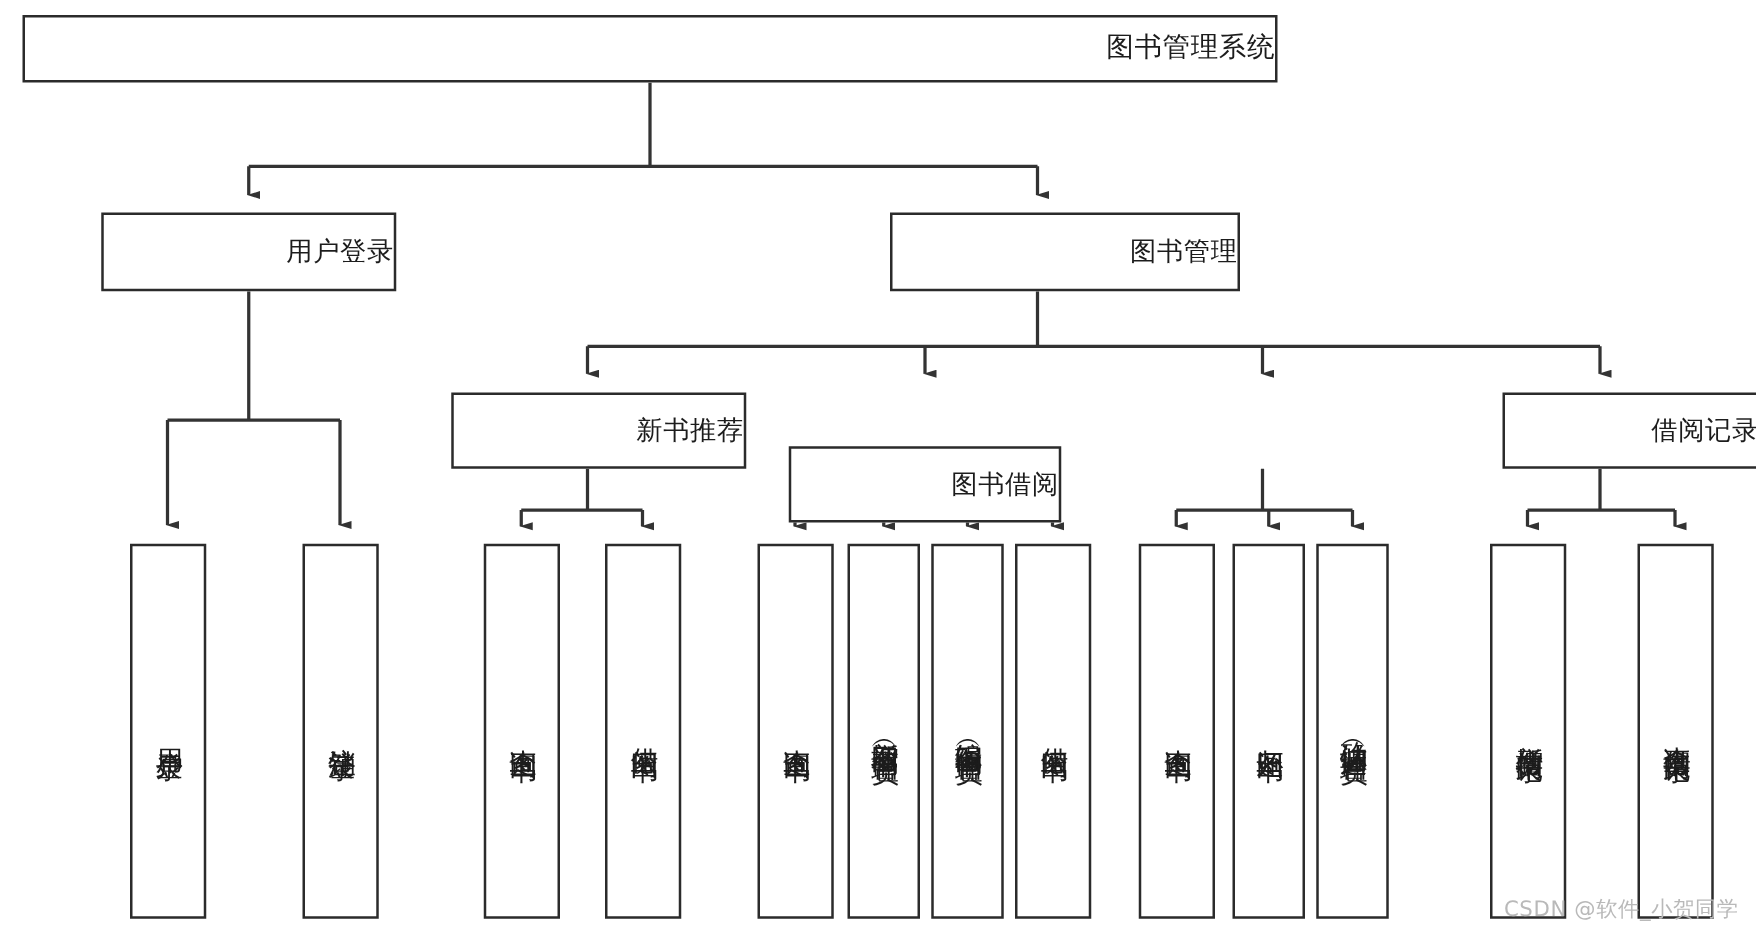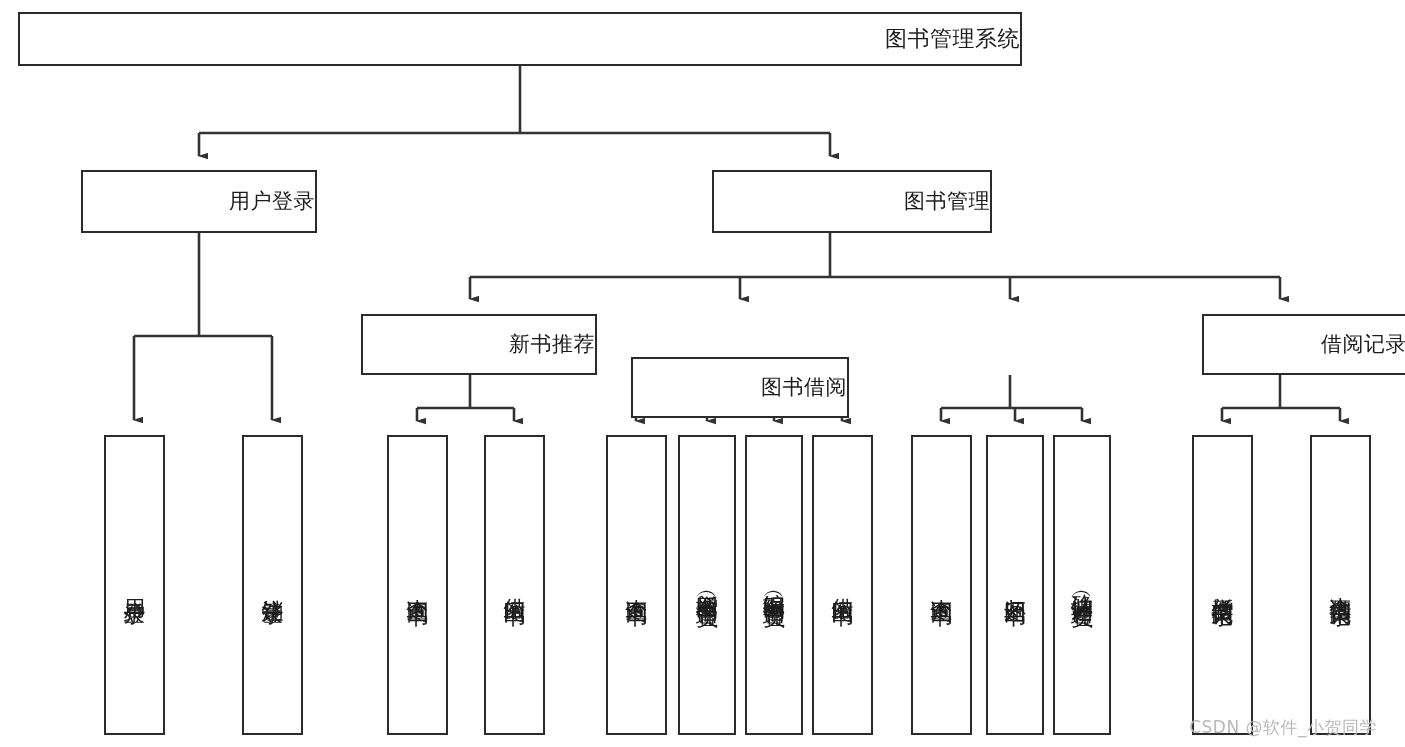--- a/index.html
+++ b/index.html
@@ -54,21 +54,21 @@
   .node.vertical .node-label {
     writing-mode: vertical-rl;
     text-orientation: upright;
     font-size: 22px;
     letter-spacing: 2px;
     line-height: 1;
     white-space: nowrap;
   }
   #watermark {
     position: absolute;
-    right: 28px;
+    right: 14px;
     bottom: 8px;
     font-size: 17px;
     color: #b9b9b9;
     letter-spacing: 0.5px;
     z-index: 5;
     white-space: nowrap;
   }
 </style>
 </head>
 <body>

